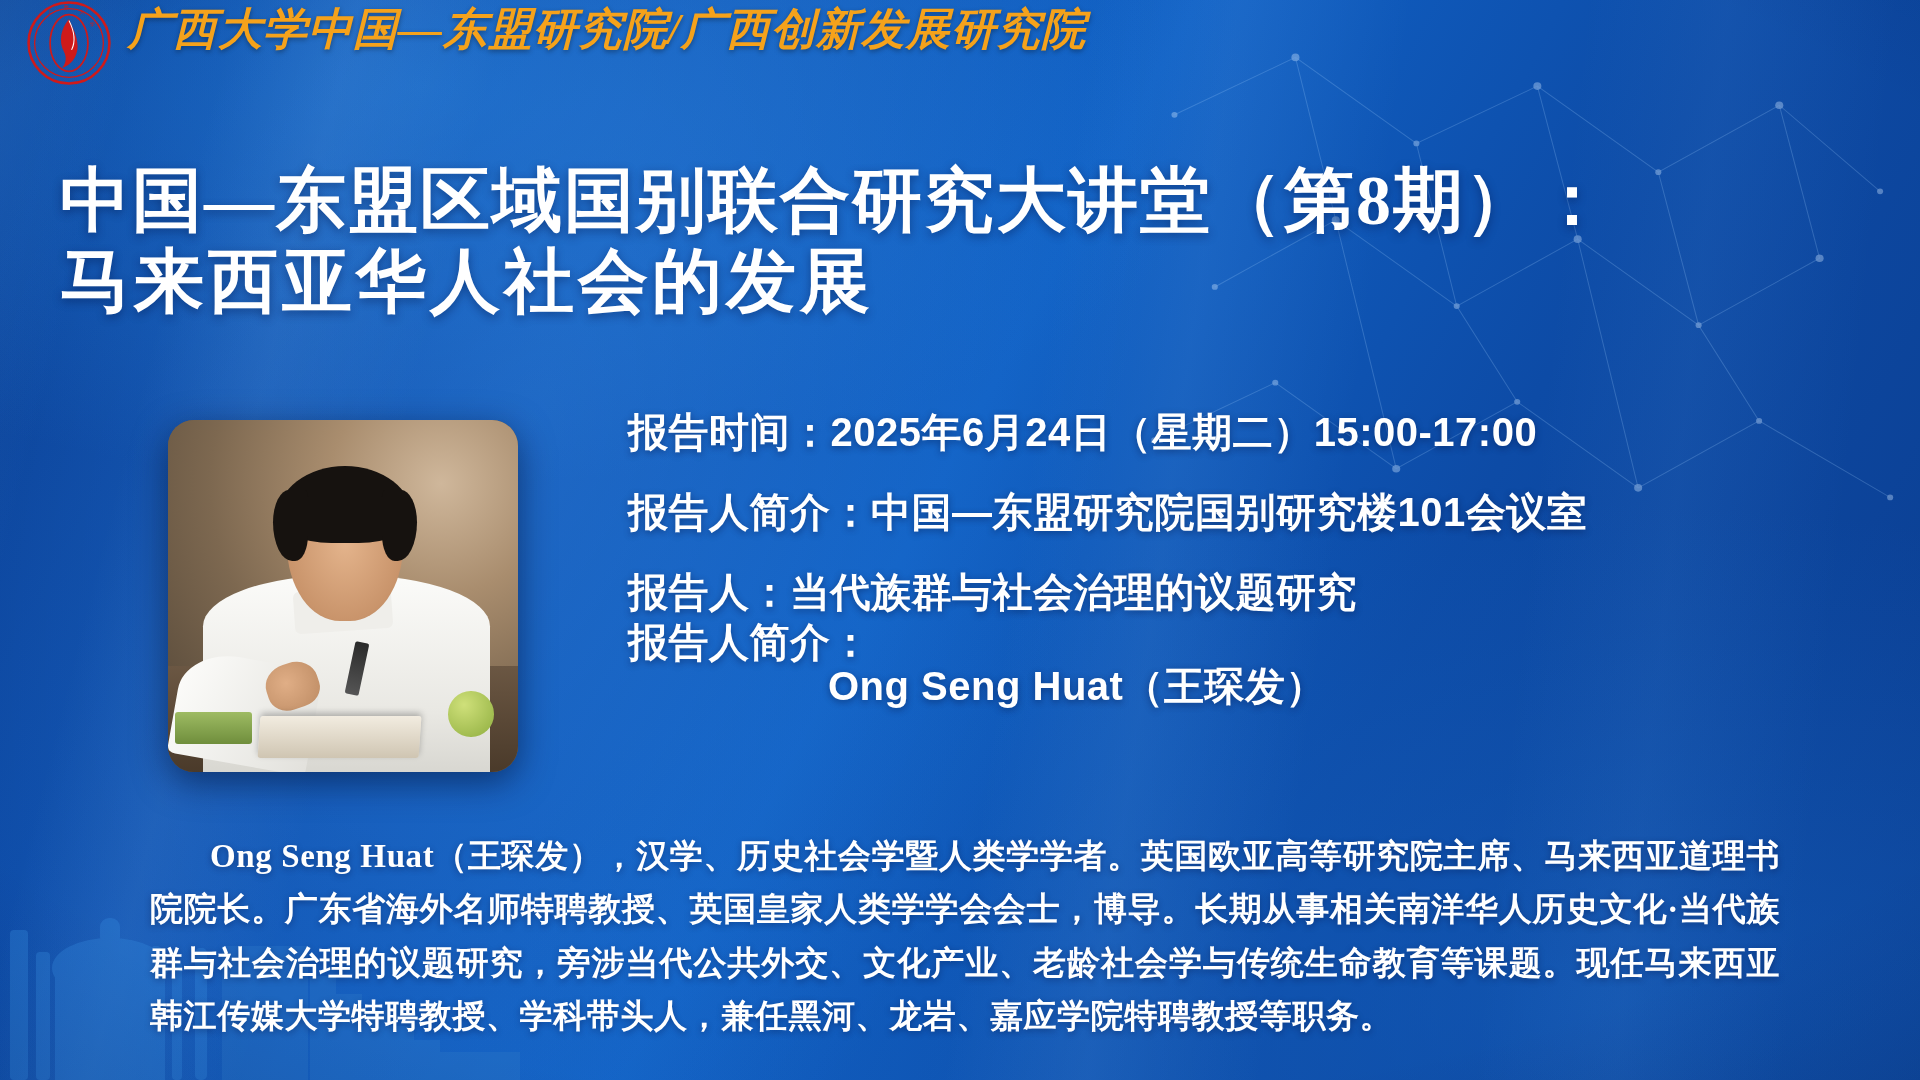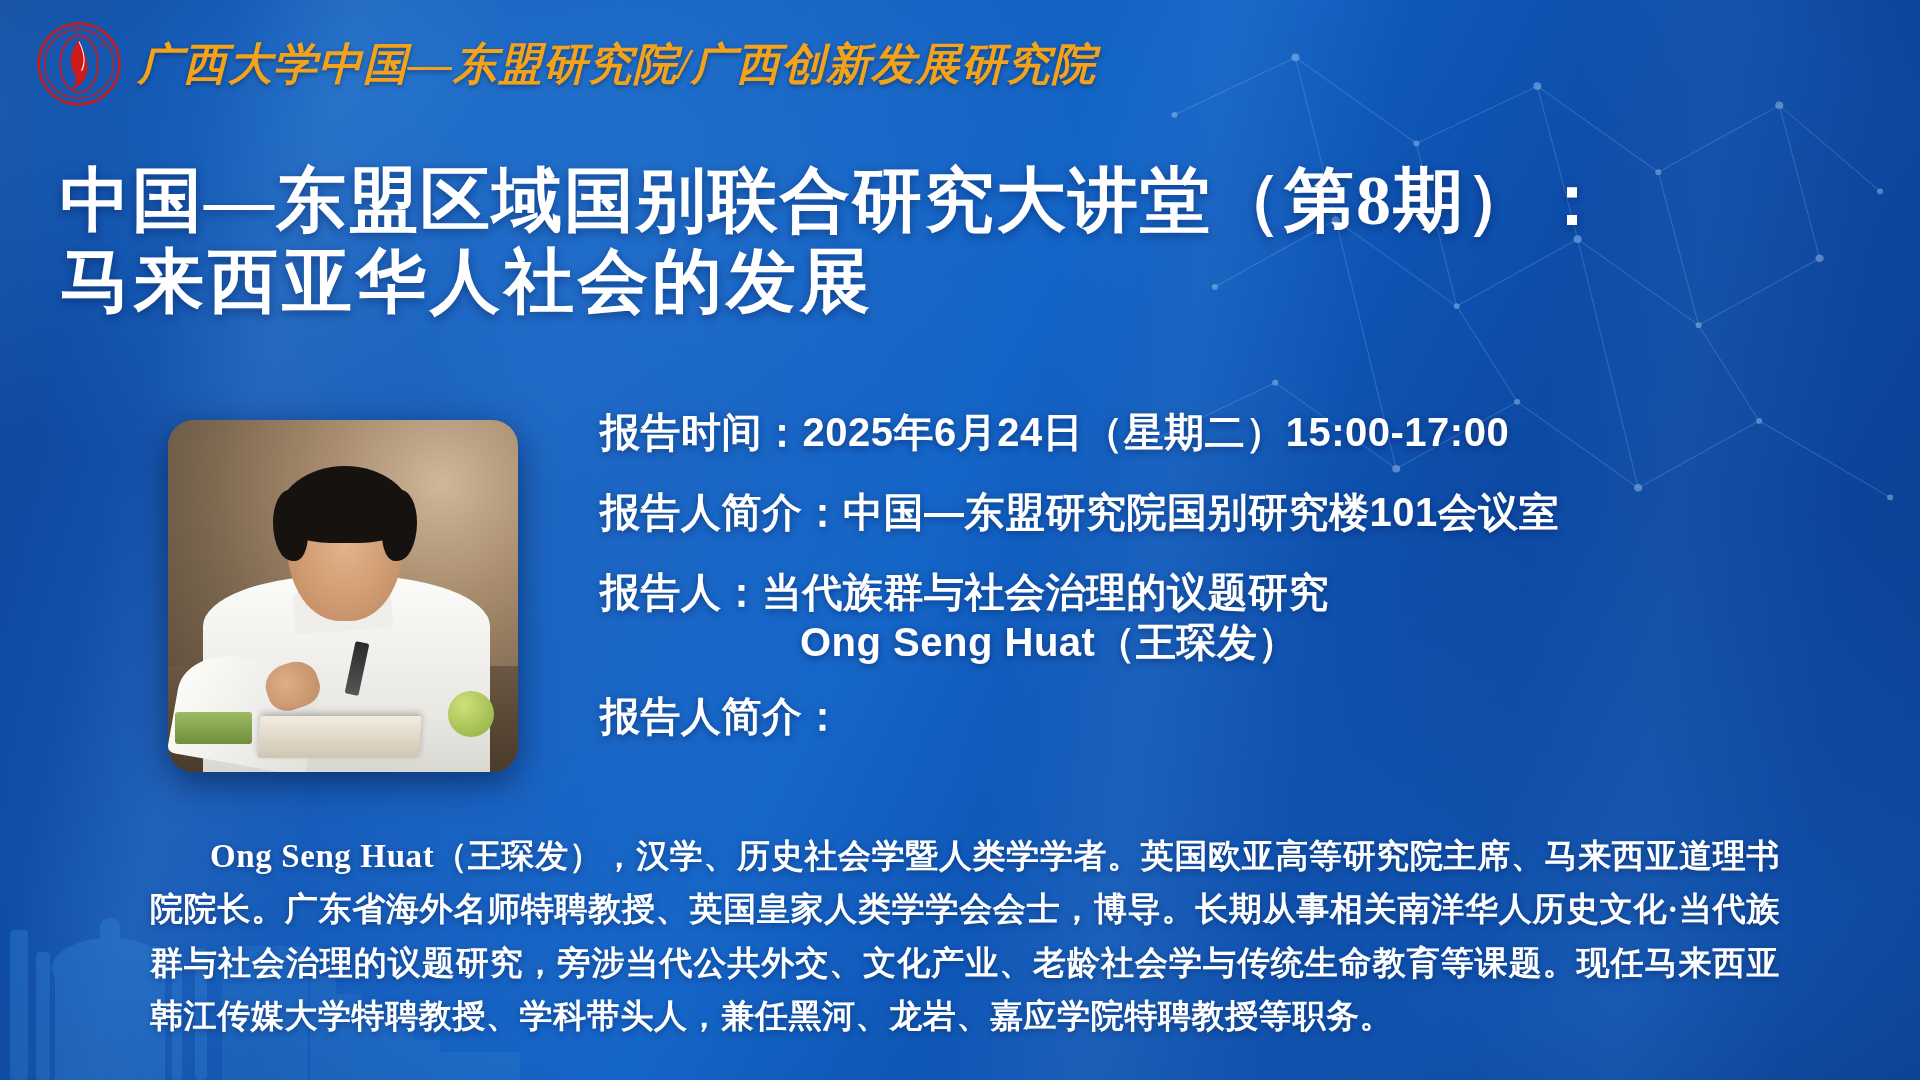--- a/index.html
+++ b/index.html
@@ -48,22 +48,22 @@
   
   .netfx { position: absolute; right: 0; top: 0; width: 42%; height: 62%; opacity: .5; pointer-events: none; }
 
   
   .skyline { position: absolute; left: 0; bottom: 0; width: 520px; height: 190px; opacity: .85; pointer-events: none; }
 
   
   .header {
     position: absolute;
     left: 0; top: 0; width: 100%; height: 128px;
-    display: flex; align-items: center;
-    padding-left: 36px;
+    display: flex; align-items: flex-start;
+    padding-left: 26px;
     z-index: 6;
   }
   .seal { width: 86px; height: 86px; flex: 0 0 86px; }
   .org-name {
     margin-left: 16px;
     font-family: "Liberation Serif", serif;
     font-weight: bold;
     font-style: italic;
     font-size: 44px;
     letter-spacing: 1px;
@@ -191,21 +191,21 @@
     position: absolute; left: 52%; bottom: 22%;
     width: 4%; height: 15%;
     background: linear-gradient(180deg,#2a2a2a,#555);
     transform: rotate(12deg);
     border-radius: 2px;
   }
 
   
   .info {
     position: absolute;
-    left: 600px; top: 410px;
+    left: 628px; top: 410px;
     width: 1270px;
     z-index: 6;
     color: #fff;
   }
   .info-line {
     font-family: "Liberation Sans", sans-serif;
     font-weight: bold;
     font-size: 40px;
     line-height: 1.1;
     letter-spacing: .5px;
@@ -341,20 +341,20 @@
     <div class="ph-pen"></div>
     <div class="ph-greenbook"></div>
     <div class="ph-book"></div>
     <div class="ph-apple"></div>
   </div>
 
   <div class="info">
     <div class="info-line">报告时间：2025年6月24日（星期二）15:00-17:00</div>
     <div class="info-line">报告人简介：中国—东盟研究院国别研究楼101会议室</div>
     <div class="info-line speaker">报告人：当代族群与社会治理的议题研究</div>
+    <div class="info-line bio-head">报告人简介：</div>
     <div class="info-line speaker-en">Ong Seng Huat（王琛发）</div>
-    <div class="info-line bio-head">报告人简介：</div>
   </div>
 
   <div class="bio">Ong Seng Huat（王琛发），汉学、历史社会学暨人类学学者。英国欧亚高等研究院主席、马来西亚道理书院院长。广东省海外名师特聘教授、英国皇家人类学学会会士，博导。长期从事相关南洋华人历史文化·当代族群与社会治理的议题研究，旁涉当代公共外交、文化产业、老龄社会学与传统生命教育等课题。现任马来西亚韩江传媒大学特聘教授、学科带头人，兼任黑河、龙岩、嘉应学院特聘教授等职务。</div>
 
   <div class="vignette"></div>
 </div>
 
 </body></html>

